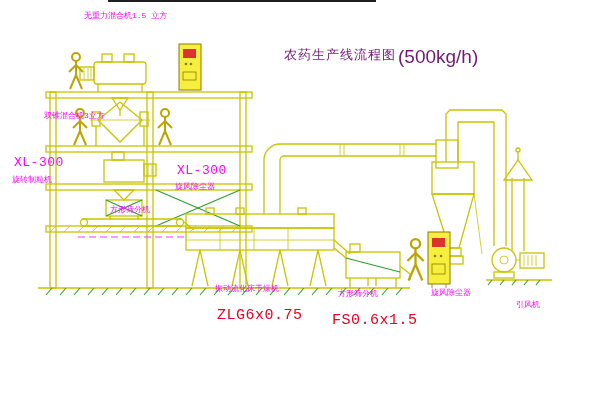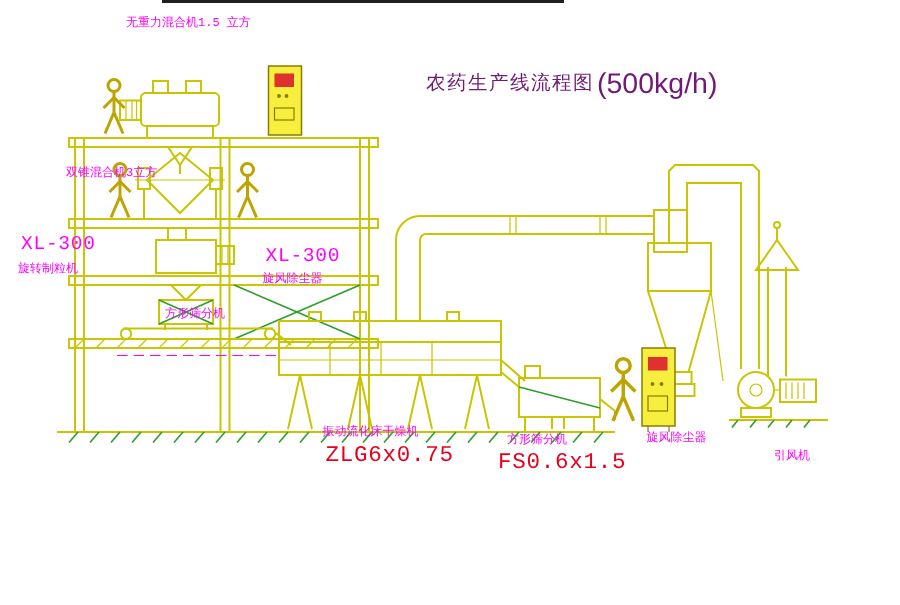--- a/index.html
+++ b/index.html
@@ -13,21 +13,21 @@
   .g{stroke:#2e9e2e;fill:none;stroke-width:1.1;}
   .m{stroke:#ff00ff;fill:none;stroke-width:0.8;stroke-dasharray:7 4;}
   .person{stroke:#bda400;fill:none;stroke-width:2;}
   .cab{fill:#f7ef3e;stroke:#8a7c00;stroke-width:1;}
   .scr{fill:#e03131;stroke:none;}
   .cabd{stroke:#8a7c00;fill:none;stroke-width:0.8;}
   .knob{fill:#8a7c00;stroke:none;}
   
   .lbl{position:absolute;color:#ff00ff;font-size:8px;line-height:1.1;white-space:nowrap;font-family:Liberation Mono, monospace;}
   .lbl.big{font-size:13px;letter-spacing:.5px;}
-  .lbl.red{color:#e8001c;font-size:15px;letter-spacing:.5px;}
+  .lbl.red{color:#e8001c;font-size:15px;letter-spacing:.5px;margin-top:12px;}
   .title{position:absolute;left:284px;top:46px;display:flex;align-items:flex-start;color:#701a75;white-space:nowrap;}
   .title .zh{font-size:13px;letter-spacing:1px;}
   .title .cap{font-size:19px;margin-left:2px;}
 </style>
 </head>
 <body>
 
 <div class="stage">
 
   <div class="topline"></div>

